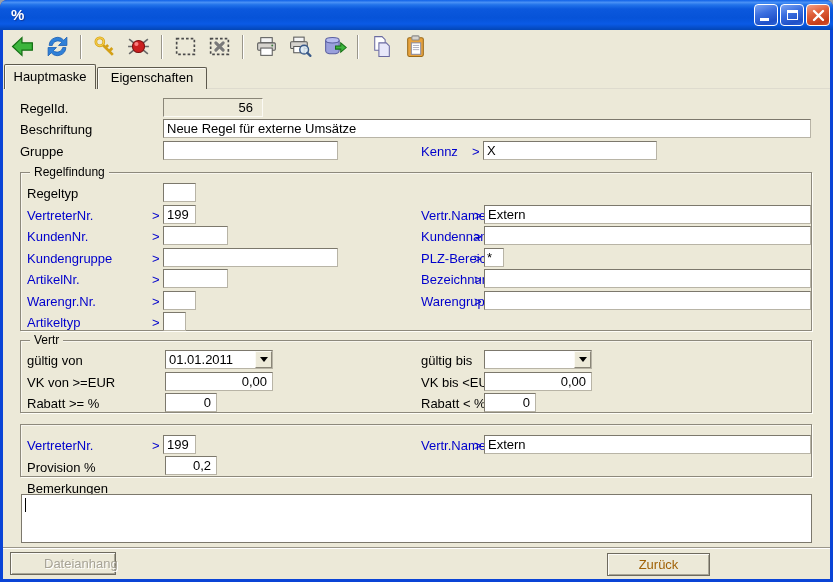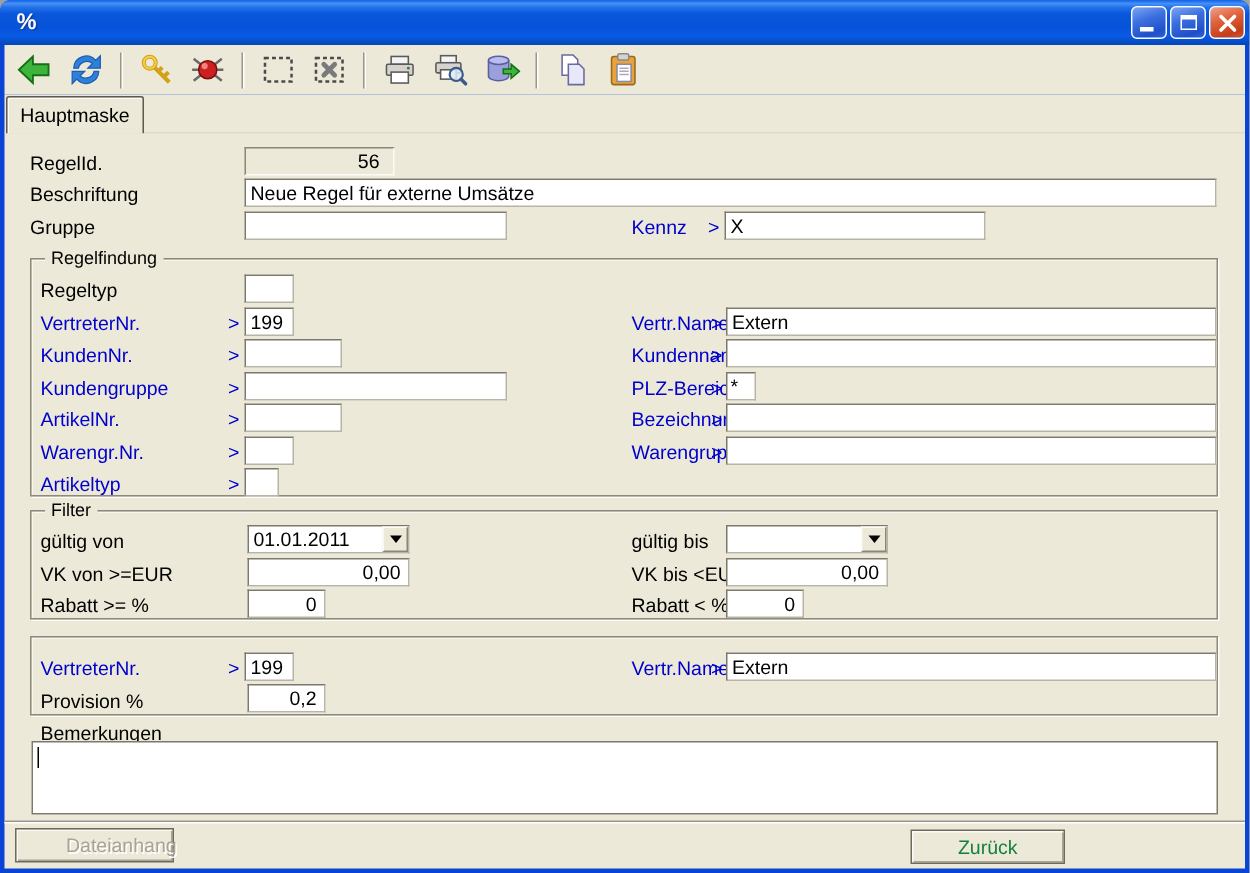--- a/index.html
+++ b/index.html
@@ -66,21 +66,21 @@
   textarea.memo {
     position:absolute; background:#fff; border:1px solid #7c786c; resize:none;
     font-family:"Liberation Sans","DejaVu Sans",sans-serif; font-size:13px; padding:2px 3px;
   }
   .caret { position:absolute; width:1px; height:14px; background:#000; pointer-events:none; }
 
   .footer-sep { position:absolute; left:3px; top:547px; width:827px; height:2px; border-top:1px solid #9a968a; border-bottom:1px solid #fff; }
   .btn {
     position:absolute; height:23px; background:#ece9d8;
     border:1px solid #6e6a5e; box-shadow:inset 1px 1px 0 #fbfaf6, inset -1px -1px 0 #a9a697;
-    font-family:"Liberation Sans","DejaVu Sans",sans-serif; font-size:13px; color:#15803d; text-align:center; padding:0;
+    font-family:"Liberation Sans","DejaVu Sans",sans-serif; font-size:13px; color:#a16207; text-align:center; padding:0;
   }
   .btn.disabled { color:#a7a396; text-shadow:1px 1px 0 #fff;padding-left:33px; }
 </style>
 </head>
 <body>
 
 <div class="window">
 
   <div class="titlebar">
     <span class="title-icon">%</span>
@@ -187,20 +187,21 @@
       </svg>
     </div>
   </div>
 
   <div class="main"></div>
   <div class="tabbar-line"></div>
 
   <div class="layer">
 
     <div class="tab active"><span>Hauptmaske</span></div>
+    <div class="tab inactive"><span>Eigenschaften</span></div>
 
     <div class="lbl" style="left:20px;top:101px">RegelId.</div>
     <input class="fld ro num" style="left: 163px; top: 98px; width: 100px; padding-right: 9px;" readonly="" value="56">
 
     <div class="lbl" style="left:20px;top:122px">Beschriftung</div>
     <input class="fld" style="left: 163px; top: 119px; width: 648px;" value="Neue Regel für externe Umsätze">
 
     <div class="lbl" style="left:20px;top:144px">Gruppe</div>
     <input class="fld" style="left: 163px; top: 141px; width: 175px;" value="">
 
@@ -247,21 +248,21 @@
     <input class="fld" style="left: 163px; top: 291px; width: 33px;" value="">
     <div class="lbl blue" style="left:421px;top:294px">Warengruppe</div>
     <div class="prompt" style="left:474px;top:294px">&gt;</div>
     <input class="fld" style="left: 484px; top: 291px; width: 327px;" value="">
 
     <div class="lbl blue" style="left:27px;top:315px">Artikeltyp</div>
     <div class="prompt" style="left:152px;top:315px">&gt;</div>
     <input class="fld" style="left: 163px; top: 312px; width: 23px; padding: 0px 2px;" value="">
 
     <div class="grp" style="left:20px;top:340px;width:792px;height:73px"></div>
-    <div class="legend" style="left:30px;top:334px">Filter</div>
+    <div class="legend" style="left:30px;top:334px">Vertr</div>
 
     <div class="lbl" style="left:27px;top:353px">gültig von</div>
     <div class="combo" style="left:165px;top:350px;width:108px">
       <input value="01.01.2011" style="">
       <div class="combo-btn">
           <div class="combo-arrow"></div>
         </div>
     </div>
     <div class="lbl" style="left:421px;top:353px">gültig bis</div>
     <div class="combo" style="left:484px;top:350px;width:108px">

